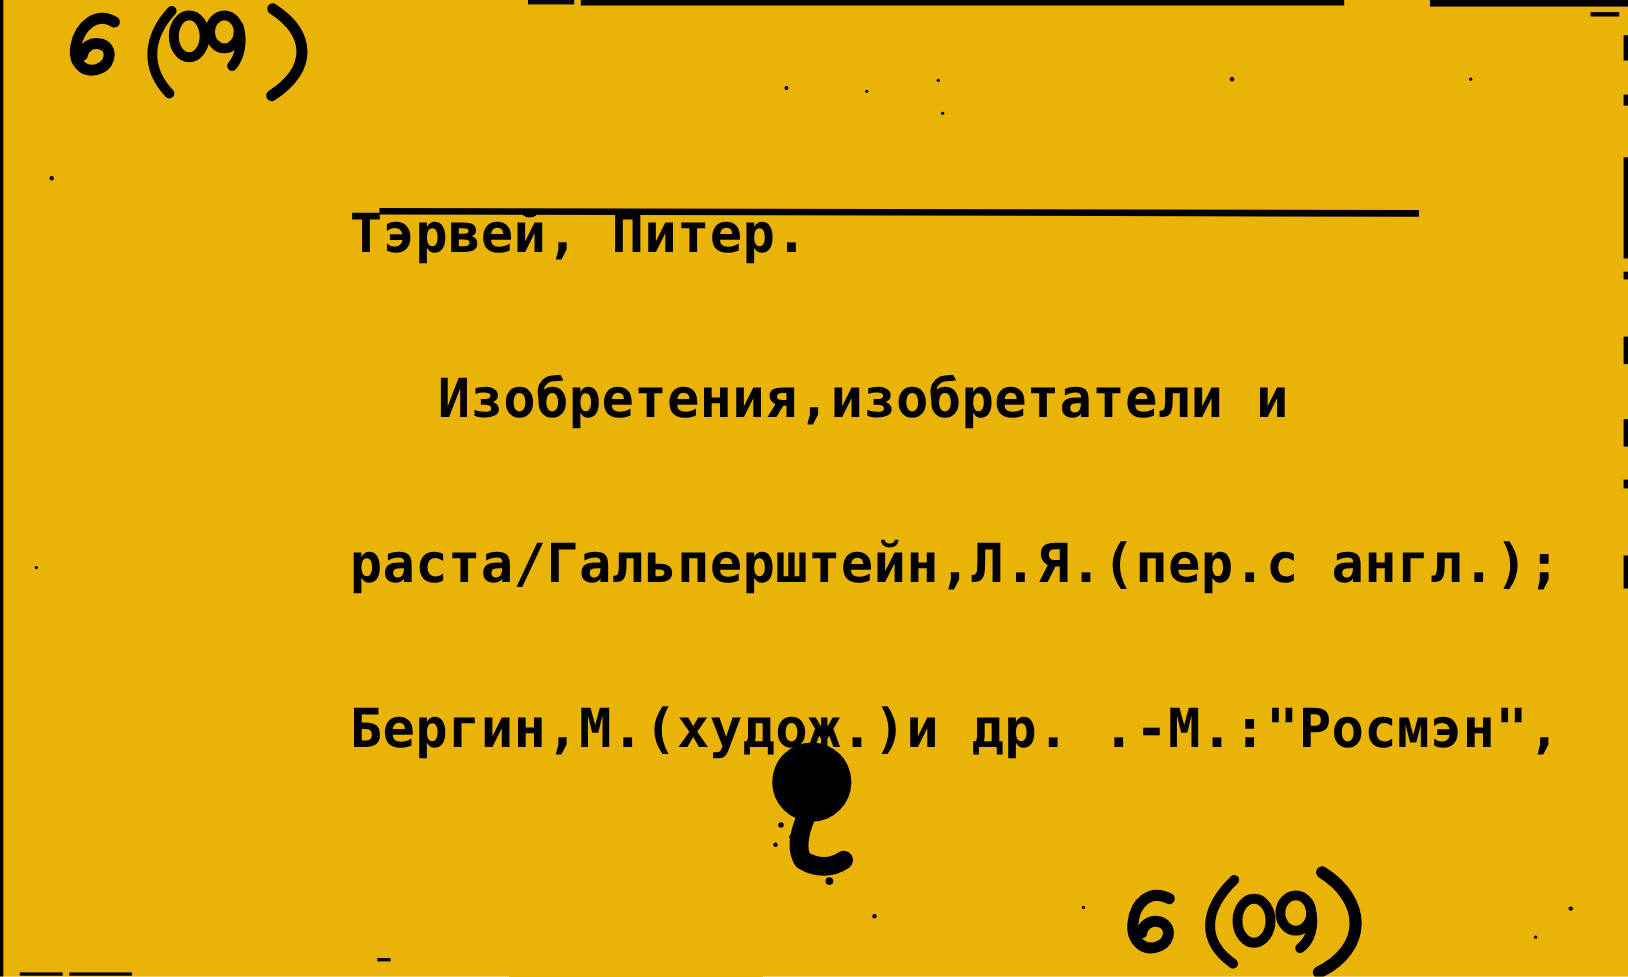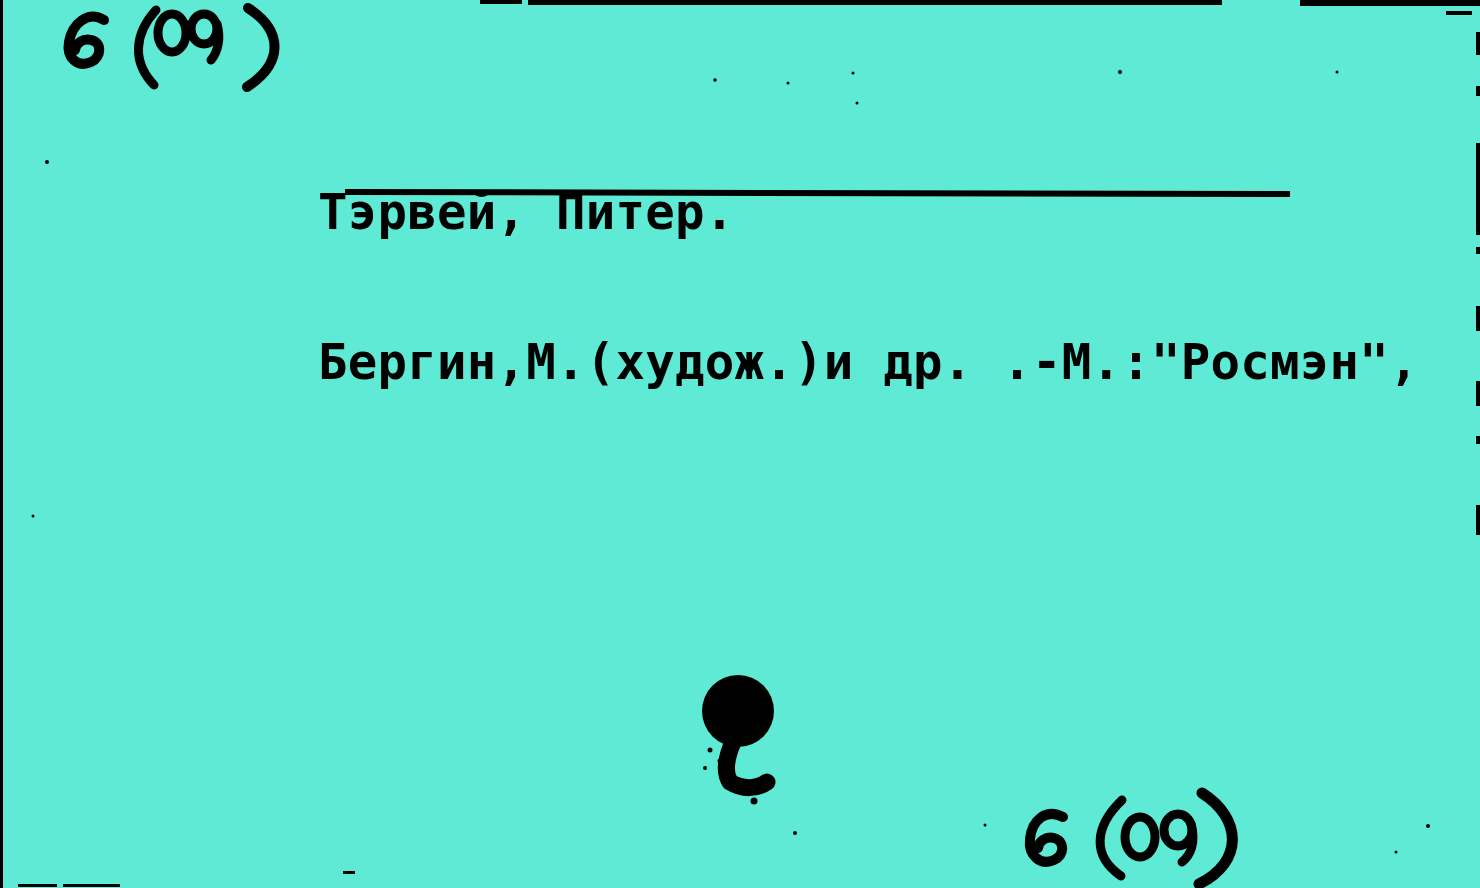--- a/index.html
+++ b/index.html
@@ -1,21 +1,21 @@
 <!DOCTYPE html>
 <html><head>
 <meta charset="utf-8">
 <style>
   * { margin: 0; padding: 0; box-sizing: border-box; }
   html, body { background: #ffffff; }
   .card {
     position: relative;
     width: 1480px;
     height: 888px;
-    background: #5eead4;
+    background: #eab308;
     overflow: hidden;
     font-family: "DejaVu Sans Mono", monospace;
   }
   .overlay {
     position: absolute;
     left: 0; top: 0;
     width: 1480px; height: 888px;
     pointer-events: none;
   }
   .text-block {
@@ -109,20 +109,22 @@
       <circle cx="33" cy="516" r="1.5" fill="#000"></circle>
       <circle cx="795" cy="833" r="2" fill="#000"></circle>
       <circle cx="985" cy="825" r="1.5" fill="#000"></circle>
       <circle cx="1428" cy="826" r="2" fill="#000"></circle>
       <circle cx="1396" cy="852" r="1.5" fill="#000"></circle>
     </g>
   </svg>
 
   <div class="text-block">
     <div class="line">Тэрвей, Питер.</div>
+    <div class="line indent-title">Изобретения,изобретатели и</div>
+    <div class="line">раста/Гальперштейн,Л.Я.(пер.с англ.);</div>
     <div class="line">Бергин,М.(худож.)и др. .-М.:"Росмэн",</div>
     
     
     
   </div>
 
   <div class="title-underline"></div>
 
 </div>
 

